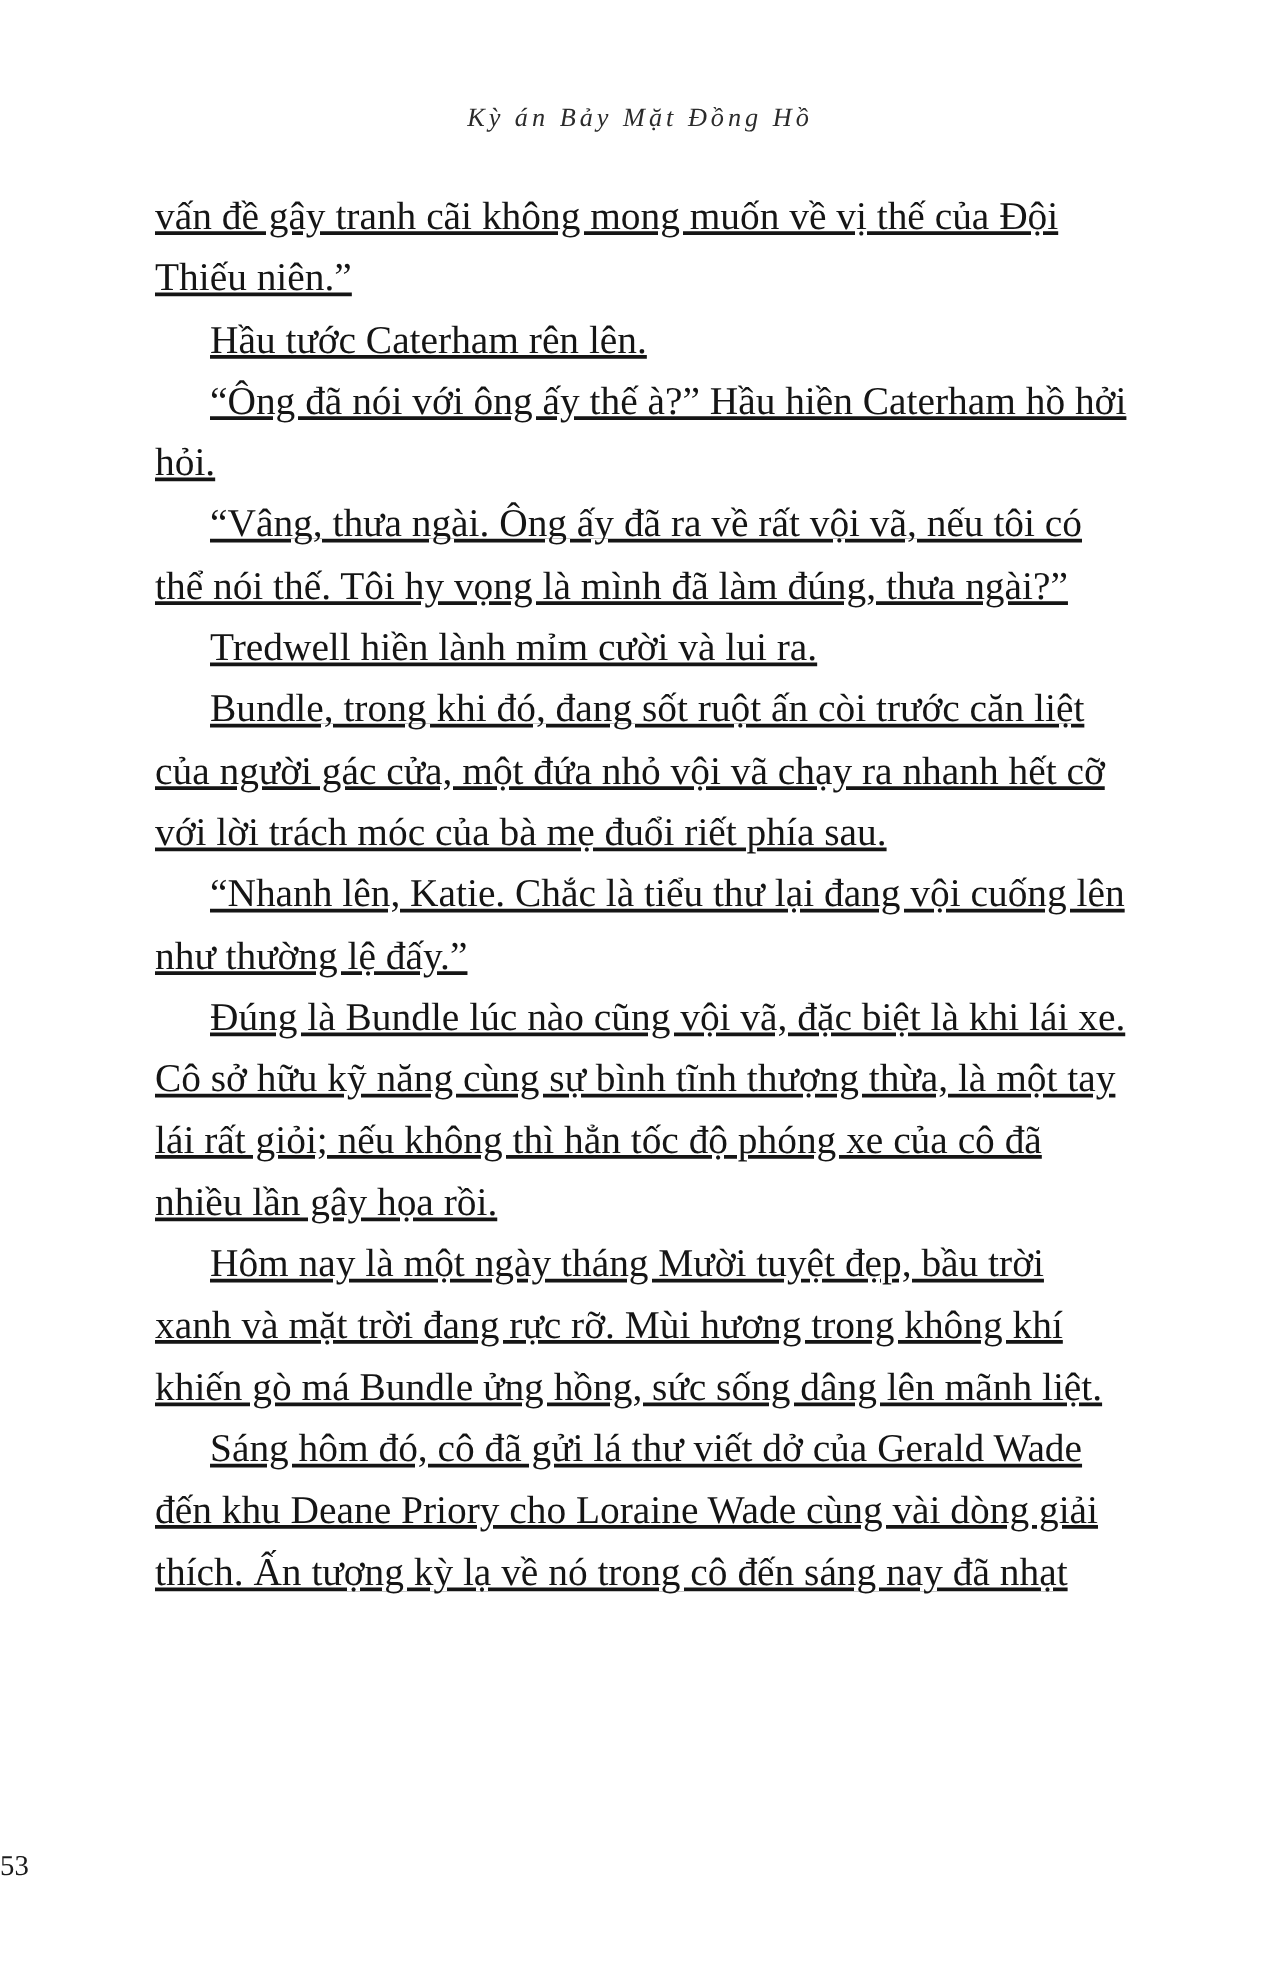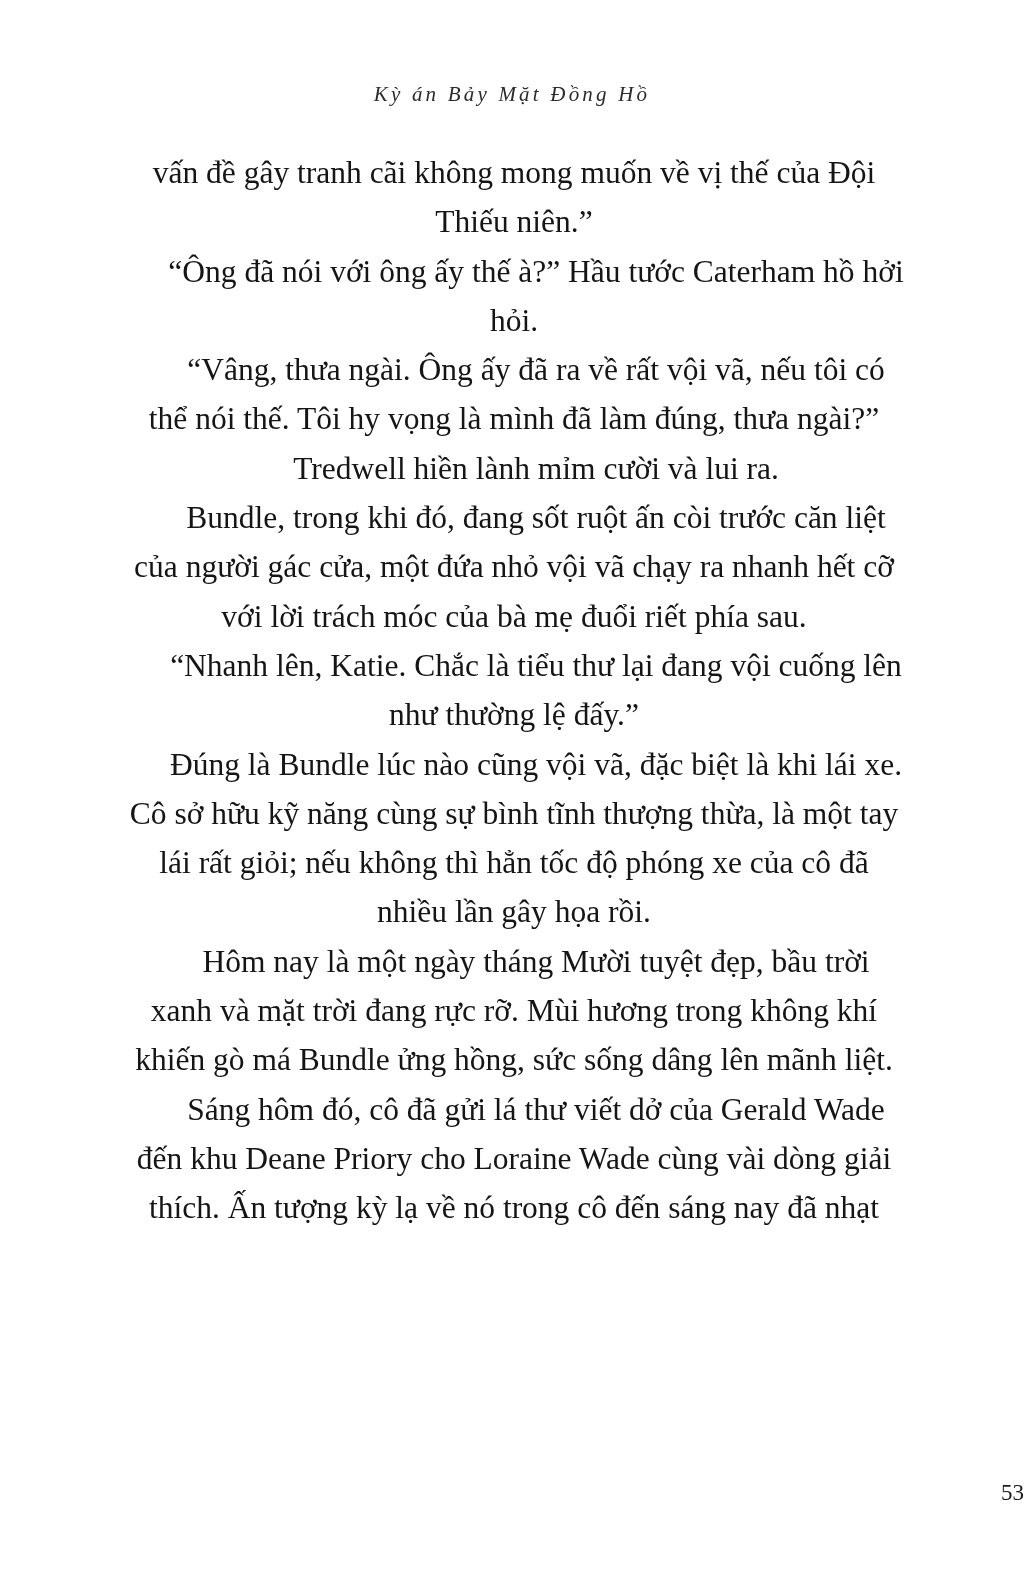--- a/index.html
+++ b/index.html
@@ -33,50 +33,52 @@
     letter-spacing: 3.2px;
     color: #2b2b2b;
   }
   .body-text {
     position: absolute;
     top: 148px;
     left: 124px;
     width: 780px;
     font-size: 31.5px;
     line-height: 1.565;
-    text-align: center;
+    text-align: left;
     color: #151515;
+    text-decoration: underline;
   }
   .body-text p {
     margin: 0;
     text-indent: 0;
   }
   .body-text p.indent {
     text-indent: 44px;
   }
   .folio {
     position: absolute;
     top: 1480px;
     left: 0;
     width: 1024px;
-    text-align: right;
+    text-align: left;
     font-size: 23px;
     color: #1a1a1a;
   }
 </style>
 </head>
 <body>
 
 <div class="page">
 
   <div class="running-head">Kỳ án Bảy Mặt Đồng Hồ</div>
 
   <div class="body-text">
     <p class="">vấn đề gây tranh cãi không mong muốn về vị thế của Đội Thiếu niên.”</p>
-    <p class="indent">“Ông đã nói với ông ấy thế à?” Hầu tước Caterham hồ hởi hỏi.</p>
+    <p class="indent">Hầu tước Caterham rên lên.</p>
+    <p class="indent">“Ông đã nói với ông ấy thế à?” Hầu hiền Caterham hồ hởi hỏi.</p>
     <p class="indent">“Vâng, thưa ngài. Ông ấy đã ra về rất vội vã, nếu tôi có thể nói thế. Tôi hy vọng là mình đã làm đúng, thưa ngài?”</p>
     <p class="indent">Tredwell hiền lành mỉm cười và lui ra.</p>
     <p class="indent">Bundle, trong khi đó, đang sốt ruột ấn còi trước căn liệt của người gác cửa, một đứa nhỏ vội vã chạy ra nhanh hết cỡ với lời trách móc của bà mẹ đuổi riết phía sau.</p>
     <p class="indent">“Nhanh lên, Katie. Chắc là tiểu thư lại đang vội cuống lên như thường lệ đấy.”</p>
     <p class="indent">Đúng là Bundle lúc nào cũng vội vã, đặc biệt là khi lái xe. Cô sở hữu kỹ năng cùng sự bình tĩnh thượng thừa, là một tay lái rất giỏi; nếu không thì hẳn tốc độ phóng xe của cô đã nhiều lần gây họa rồi.</p>
     <p class="indent">Hôm nay là một ngày tháng Mười tuyệt đẹp, bầu trời xanh và mặt trời đang rực rỡ. Mùi hương trong không khí khiến gò má Bundle ửng hồng, sức sống dâng lên mãnh liệt.</p>
     <p class="indent">Sáng hôm đó, cô đã gửi lá thư viết dở của Gerald Wade đến khu Deane Priory cho Loraine Wade cùng vài dòng giải thích. Ấn tượng kỳ lạ về nó trong cô đến sáng nay đã nhạt</p>
   </div>
 
   <div class="folio">53</div>

